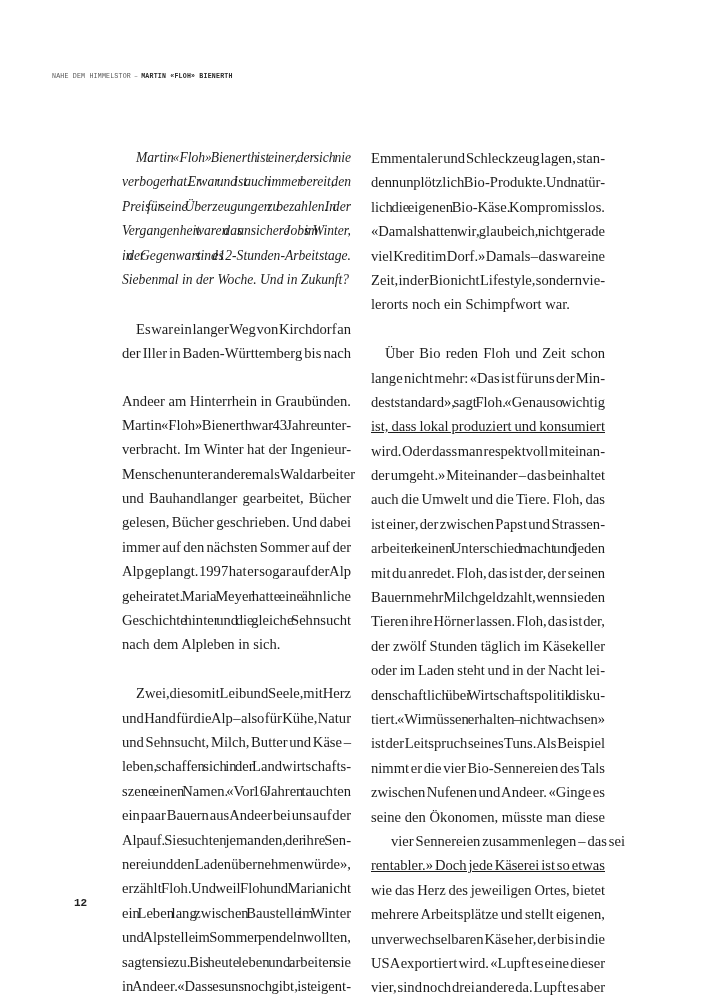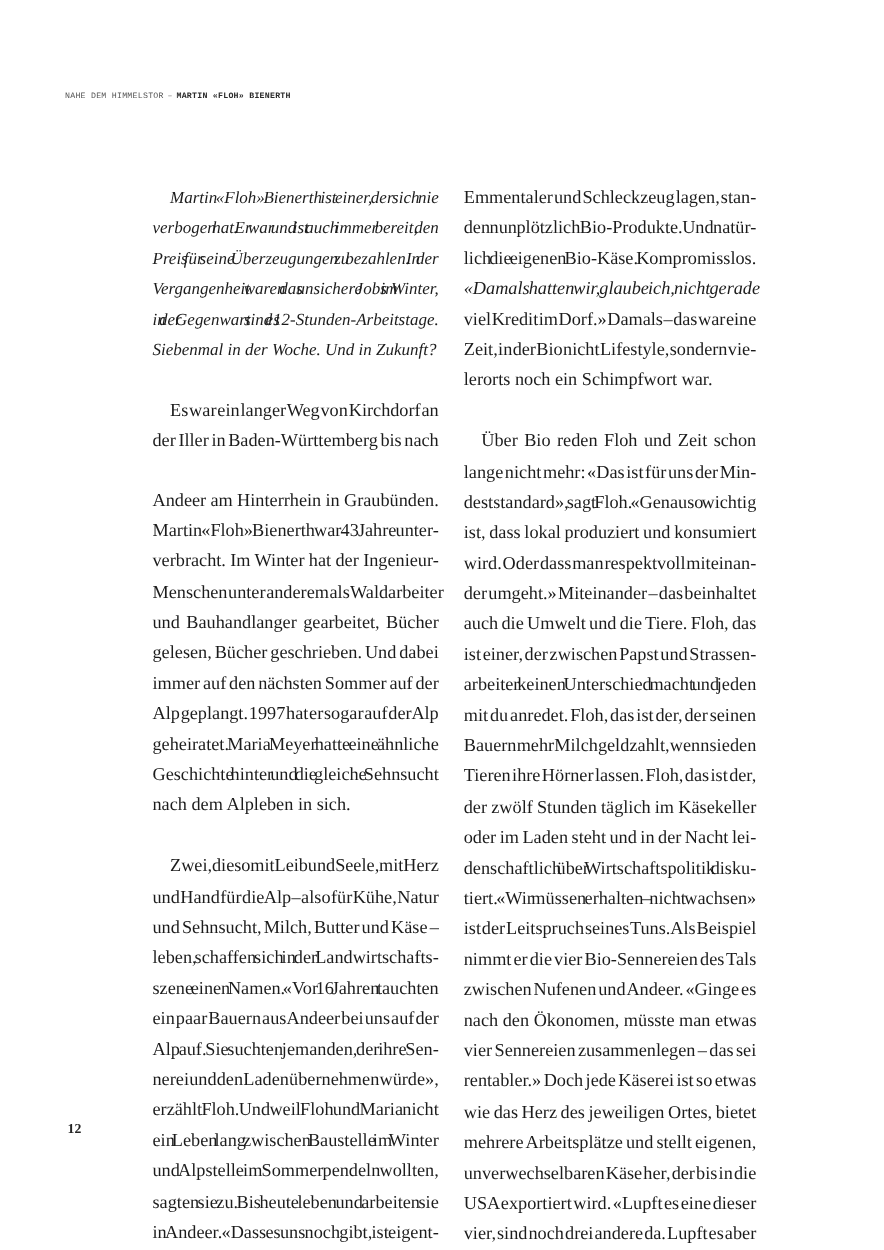--- a/index.html
+++ b/index.html
@@ -59,23 +59,23 @@
     .gap {
       display: block;
       height: 24.4px;
     }
     .para.lead {
       font-style: italic;
       font-size: 13.6px;
     }
     .page-number {
       position: absolute;
-      left: 54px;
+      left: 74px;
       top: 897px;
-      font-family: Liberation Serif, serif;
+      font-family: Liberation Mono, monospace;
       font-weight: bold;
       font-size: 11px;
       color: #222222;
     }
   </style>
 </head>
 <body>
 
 <div class="running-head">
   <span>NAHE DEM HIMMELSTOR</span><span class="sep">–</span><span class="strong">MARTIN «FLOH» BIENERTH</span>
@@ -122,49 +122,49 @@
       <span class="line" style="word-spacing: -4.86px;">sagten sie zu. Bis heute leben und arbeiten sie</span>
       <span class="line" style="word-spacing: -4.21px;">in Andeer. «Dass es uns noch gibt, ist eigent-</span>
       <span class="line" style="word-spacing: -3.03px;">lich das grösste Wunder», sagt Floh. Denn</span>
     </div>
   </div>
 <div class="col col-right" id="col-right">
     <div class="para">
       <span class="line" style="word-spacing: -2.79px;">Emmentaler und Schleckzeug lagen, stan-</span>
       <span class="line" style="word-spacing: -4.05px;">den nun plötzlich Bio-Produkte. Und natür-</span>
       <span class="line" style="word-spacing: -5.14px;">lich die eigenen Bio-Käse. Kompromisslos.</span>
-      <span class="line" style="word-spacing: -4.4px; font-style: italic;">«Damals hatten wir, glaube ich, nicht gerade</span>
+      <span class="line" style="word-spacing: -4.4px;">«Damals hatten wir, glaube ich, nicht gerade</span>
       <span class="line" style="word-spacing: -3.22px;">viel Kredit im Dorf.» Damals – das war eine</span>
       <span class="line" style="word-spacing: -3.34px;">Zeit, in der Bio nicht Lifestyle, sondern vie-</span>
       <span class="line last">lerorts noch ein Schimpfwort war.</span>
     </div>
     <span class="gap"></span>
     <div class="para">
       <span class="line indent" style="word-spacing: -0.35px;">Über Bio reden Floh und Zeit schon</span>
       <span class="line" style="word-spacing: -2.36px;">lange nicht mehr: «Das ist für uns der Min-</span>
       <span class="line" style="word-spacing: -5.14px;">deststandard», sagt Floh. «Genauso wichtig</span>
-      <span class="line" style="word-spacing: -0.71px;">ist, dass lokal produziert und konsumiert</span>
+      <span class="line" style="word-spacing: -0.71px; text-decoration: underline;">ist, dass lokal produziert und konsumiert</span>
       <span class="line" style="word-spacing: -2.97px;">wird. Oder dass man respektvoll miteinan-</span>
       <span class="line" style="word-spacing: -2.64px;">der umgeht.» Miteinander – das beinhaltet</span>
       <span class="line" style="word-spacing: -1.03px;">auch die Umwelt und die Tiere. Floh, das</span>
       <span class="line" style="word-spacing: -2.31px;">ist einer, der zwischen Papst und Strassen-</span>
       <span class="line" style="word-spacing: -5.47px;">arbeiter keinen Unterschied macht und jeden</span>
       <span class="line" style="word-spacing: -2.14px;">mit du anredet. Floh, das ist der, der seinen</span>
       <span class="line" style="word-spacing: -3.48px;">Bauern mehr Milchgeld zahlt, wenn sie den</span>
       <span class="line" style="word-spacing: -2.54px;">Tieren ihre Hörner lassen. Floh, das ist der,</span>
       <span class="line" style="word-spacing: -0.29px;">der zwölf Stunden täglich im Käsekeller</span>
       <span class="line" style="word-spacing: -0.84px;">oder im Laden steht und in der Nacht lei-</span>
       <span class="line" style="word-spacing: -7.23px;">denschaftlich über Wirtschaftspolitik disku-</span>
       <span class="line" style="word-spacing: -4.88px;">tiert. «Wir müssen erhalten – nicht wachsen»</span>
       <span class="line" style="word-spacing: -2.96px; font-family: Liberation Serif, serif;">ist der Leitspruch seines Tuns. Als Beispiel</span>
       <span class="line" style="word-spacing: -1.99px;">nimmt er die vier Bio-Sennereien des Tals</span>
       <span class="line" style="word-spacing: -2.16px;">zwischen Nufenen und Andeer. «Ginge es</span>
-      <span class="line" style="word-spacing: 0px;">nach den Ökonomen, müsste man etwas</span>
-      <span class="line" style="word-spacing: -1.75px;">vier Sennereien zusammenlegen – das sei</span>
-      <span class="line" style="word-spacing: -1.73px;">rentabler.» Doch jede Käserei ist so etwas</span>
+      <span class="line" style="word-spacing: 0px;">seine den Ökonomen, müsste man diese</span>
+      <span class="line" style="word-spacing: -1.75px; margin-left: 20px;">vier Sennereien zusammenlegen – das sei</span>
+      <span class="line" style="word-spacing: -1.73px; text-decoration: underline;">rentabler.» Doch jede Käserei ist so etwas</span>
       <span class="line" style="word-spacing: -0.78px;">wie das Herz des jeweiligen Ortes, bietet</span>
       <span class="line" style="word-spacing: -1.17px;">mehrere Arbeitsplätze und stellt eigenen,</span>
       <span class="line" style="word-spacing: -2.71px;">unverwechselbaren Käse her, der bis in die</span>
       <span class="line" style="word-spacing: -2.41px;">USA exportiert wird. «Lupft es eine dieser</span>
       <span class="line" style="word-spacing: -2.79px;">vier, sind noch drei andere da. Lupft es aber</span>
       <span class="line" style="word-spacing: -1.11px;">die Grosskäserei, geht ein ganzes Tal den</span>
     </div>
   </div>
 
 <div class="page-number">12</div>

